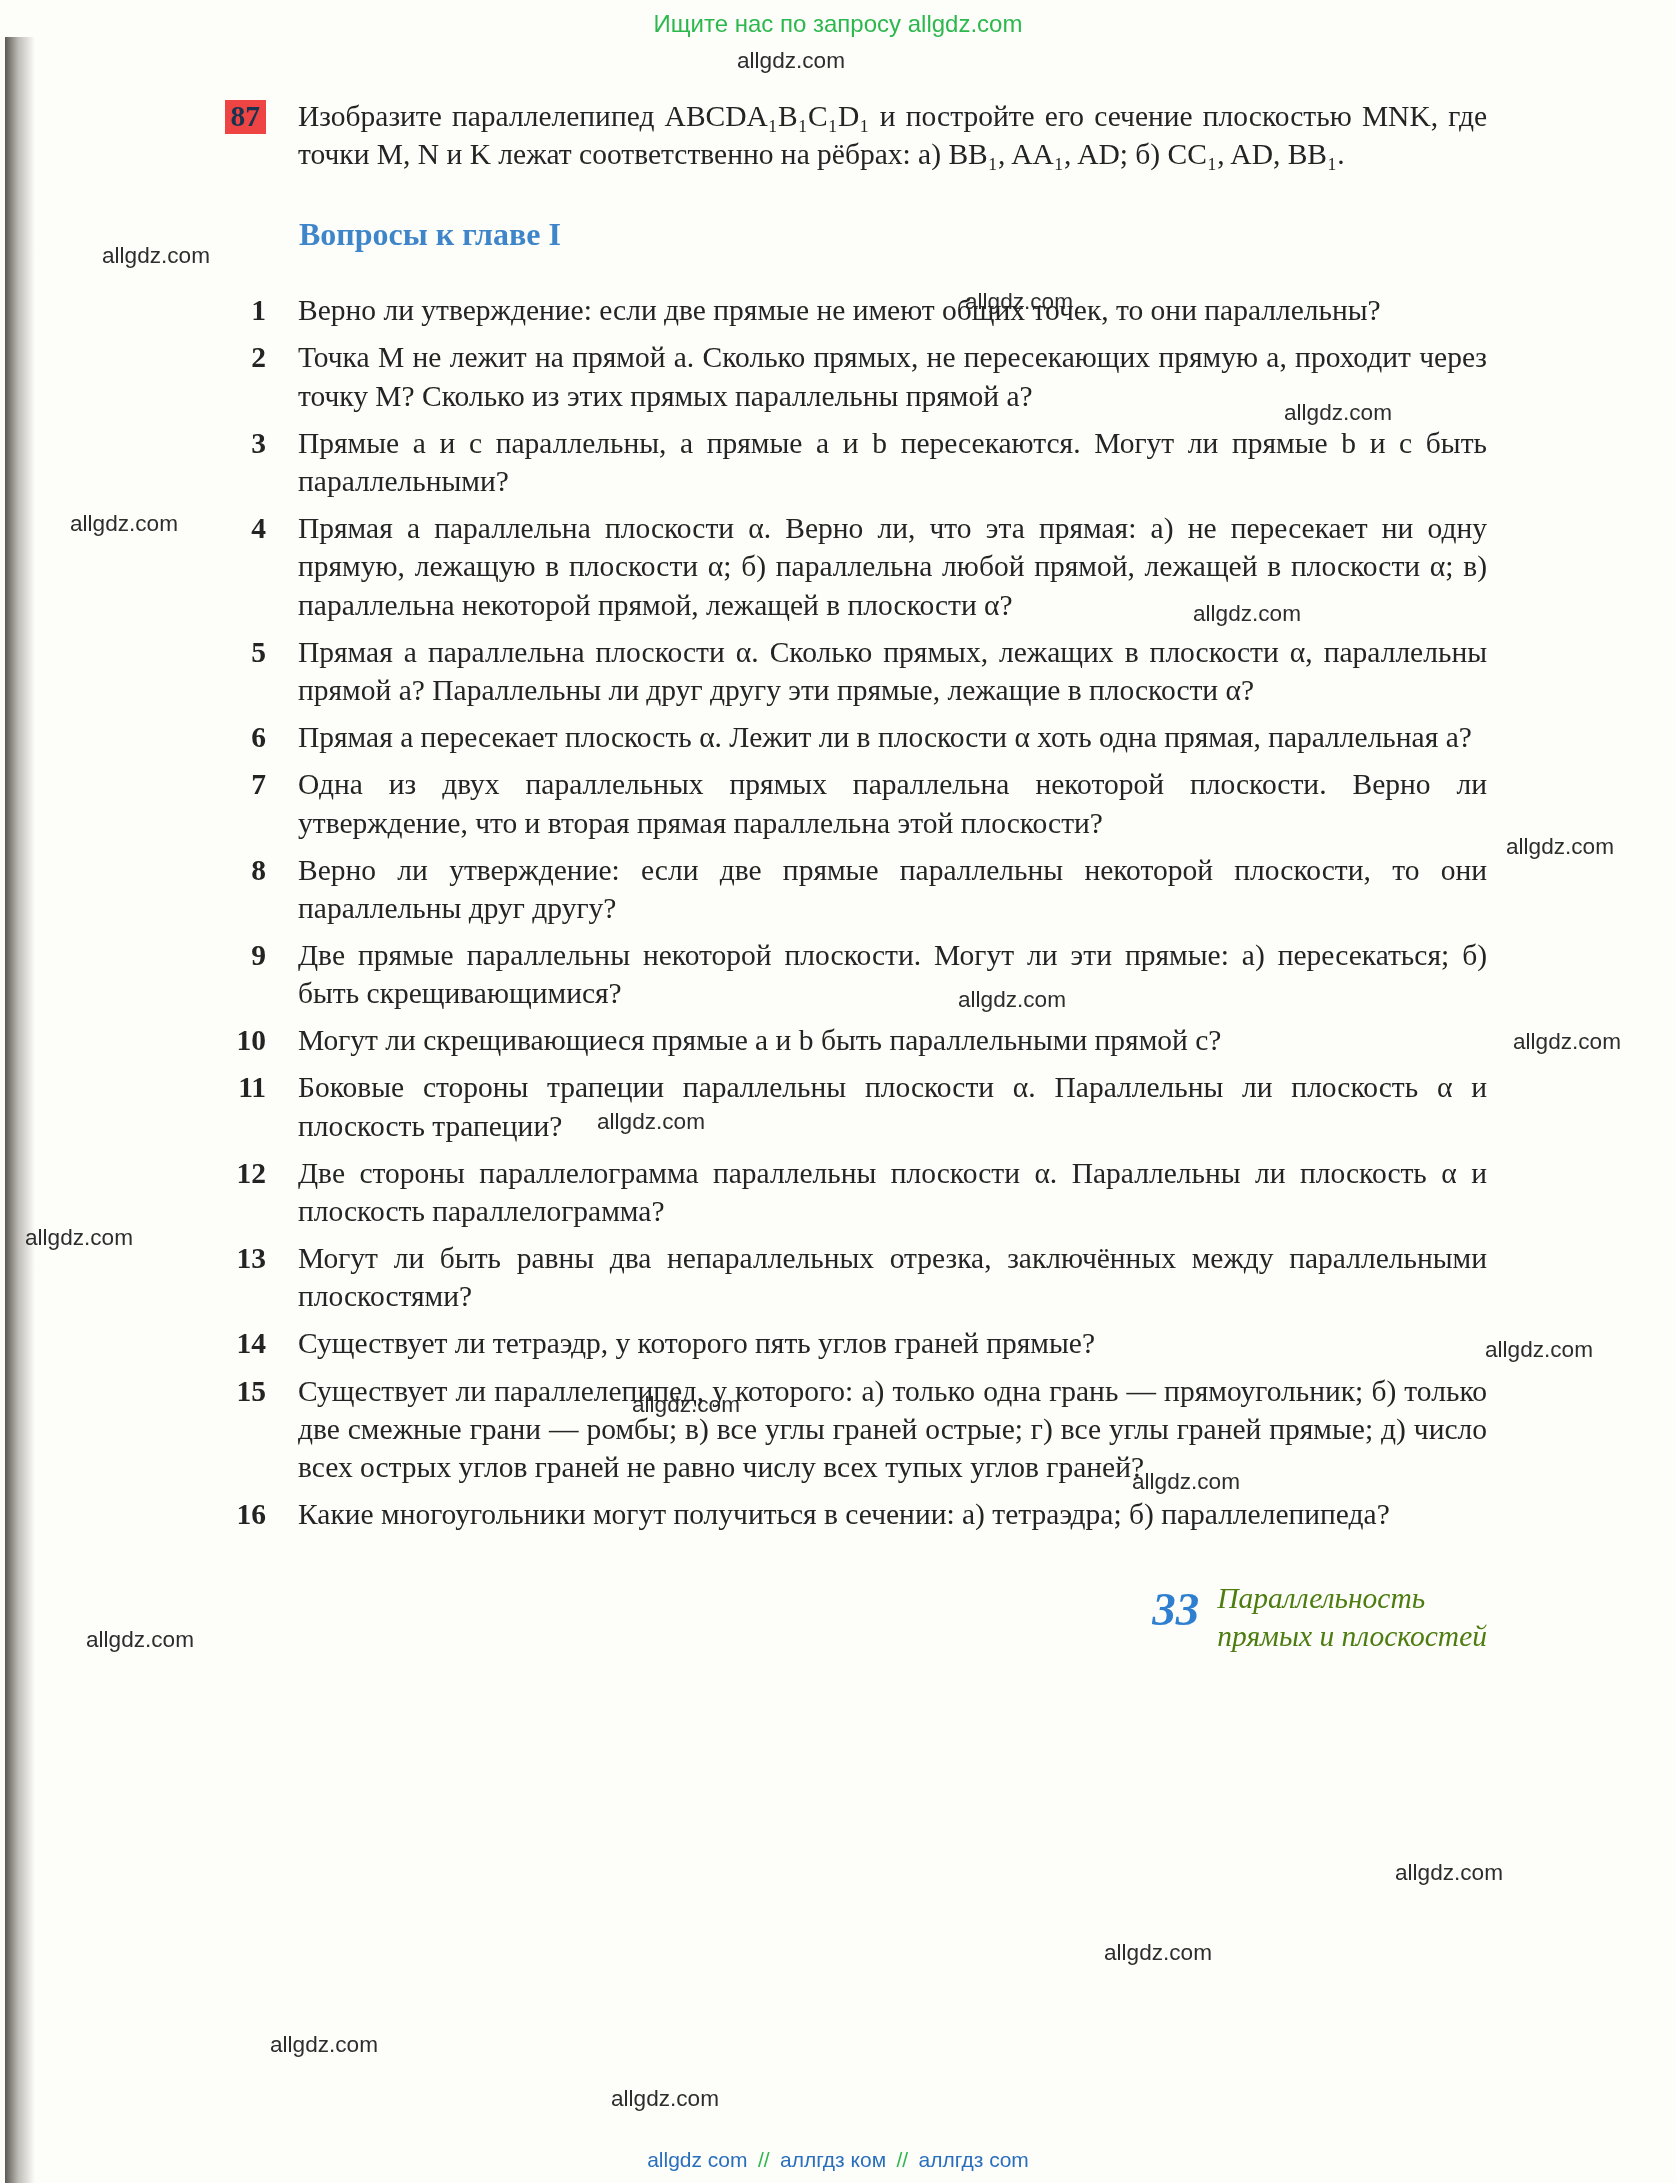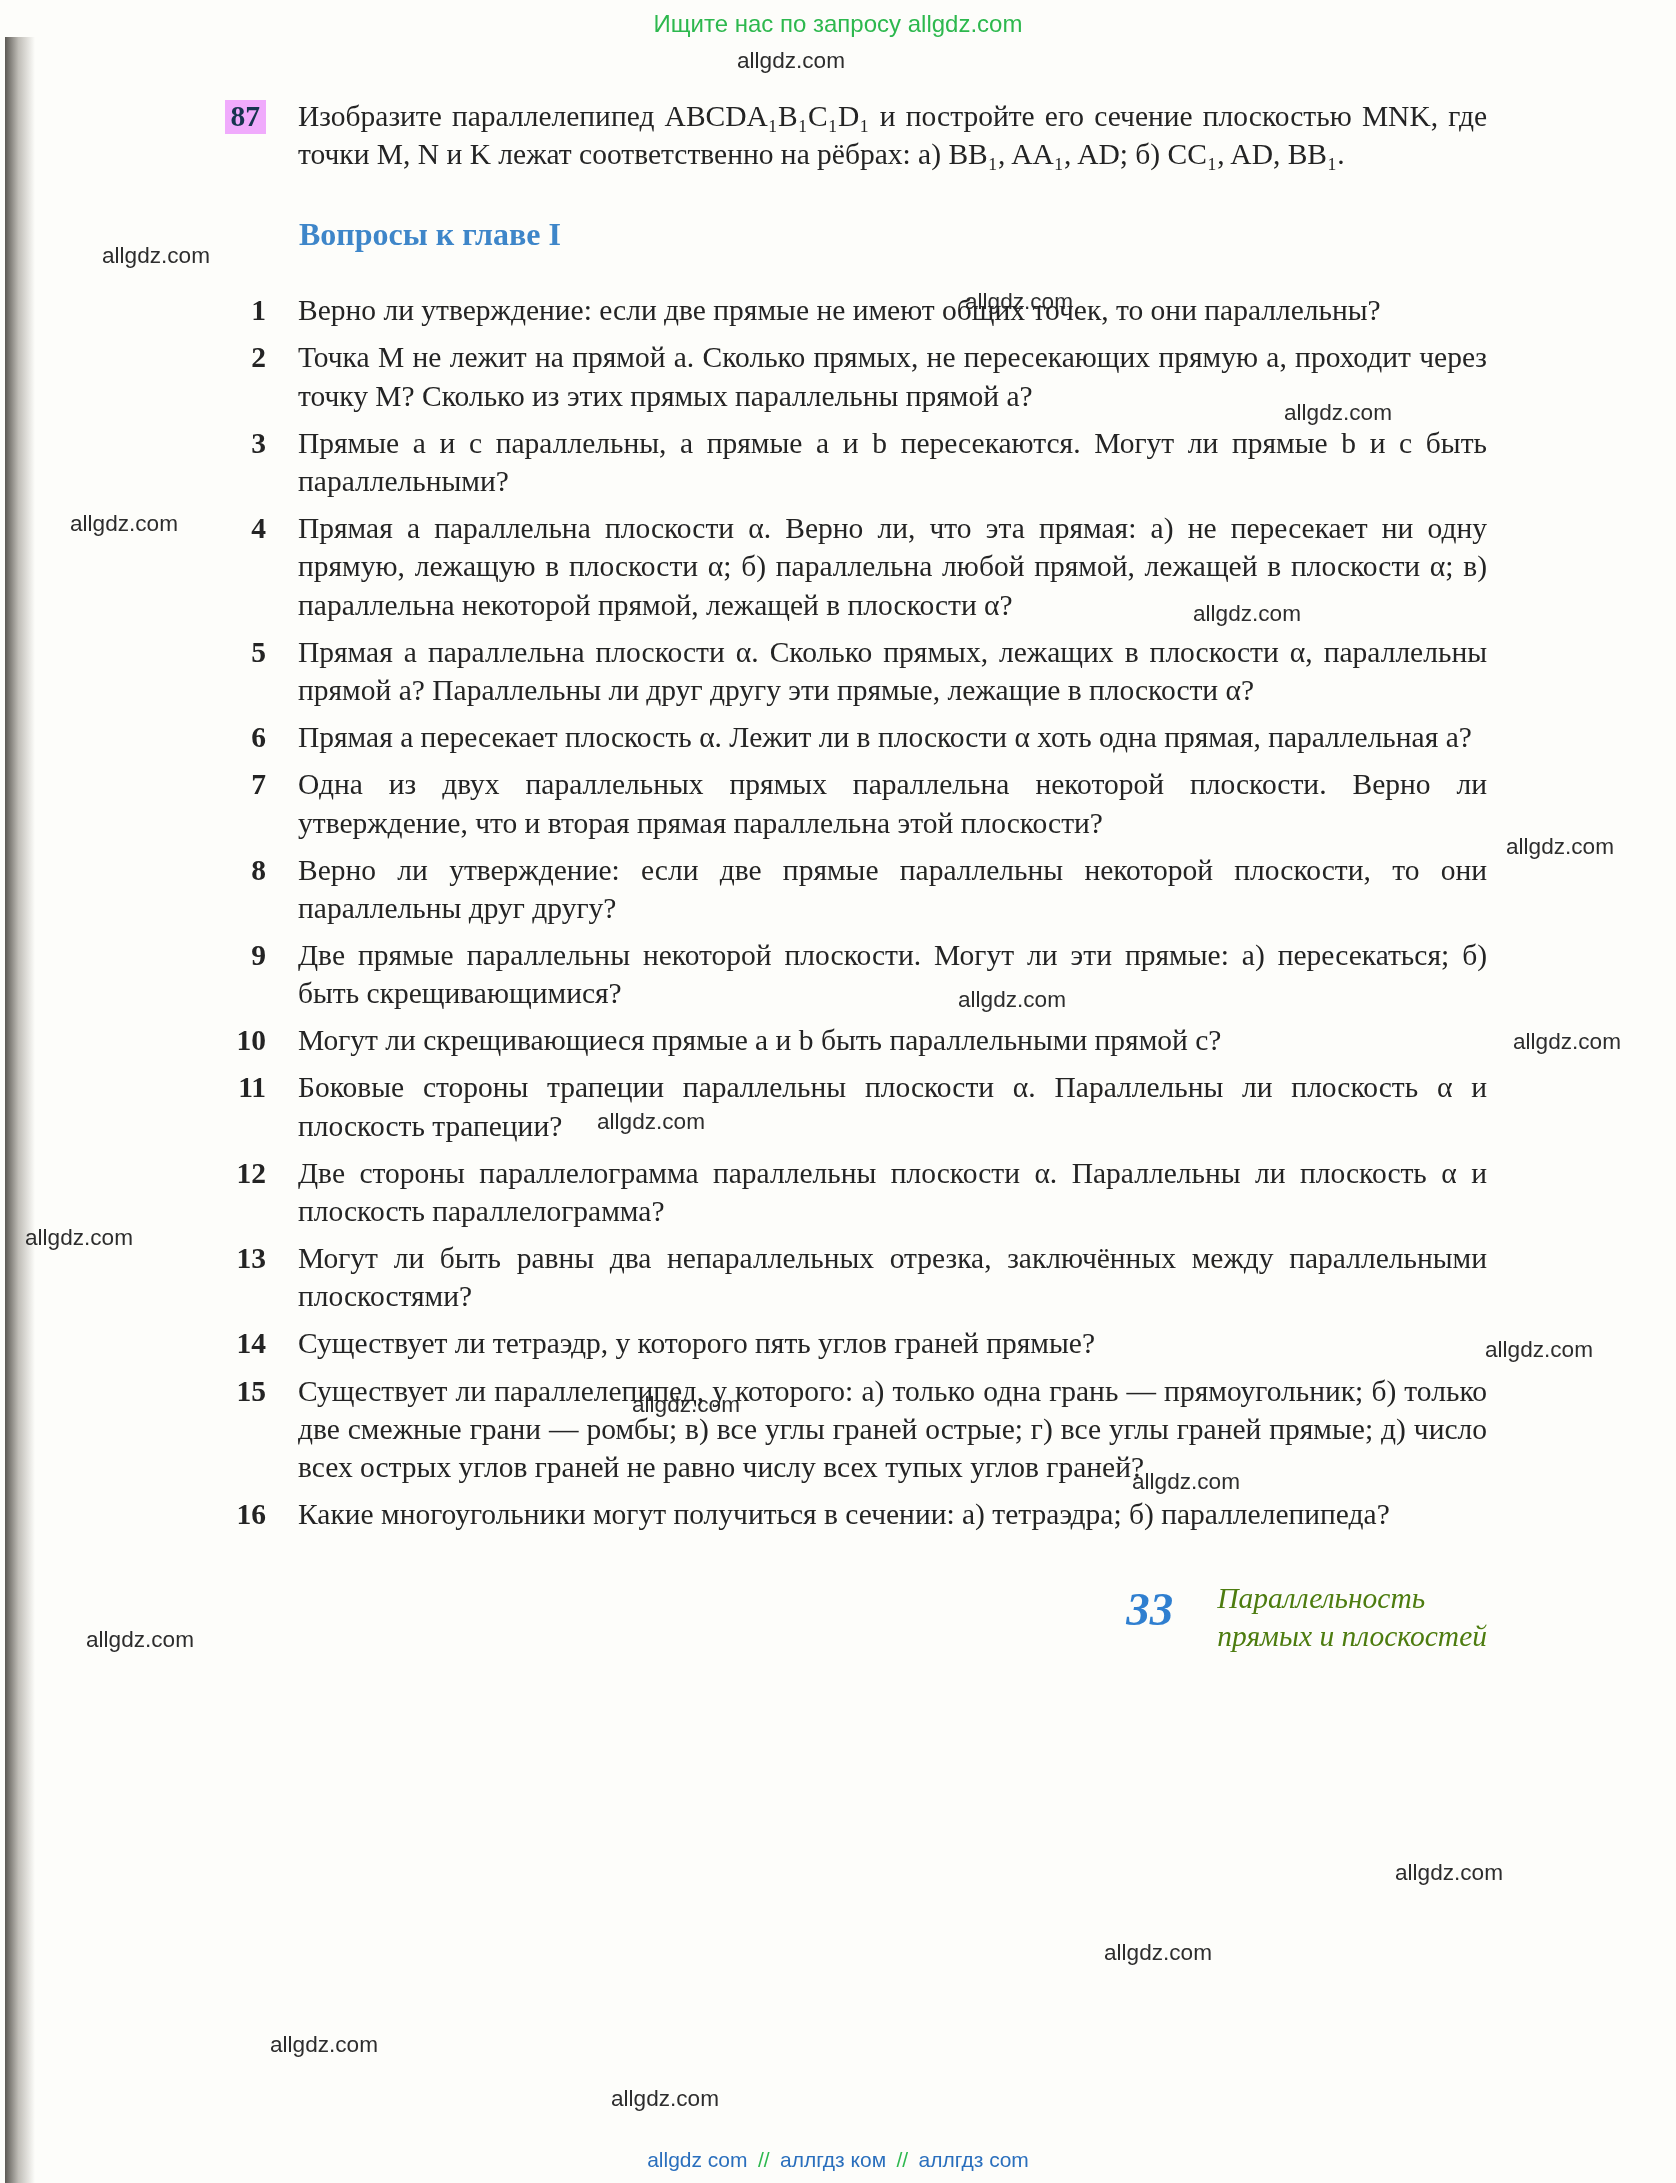--- a/index.html
+++ b/index.html
@@ -58,35 +58,35 @@
     text-align: right;
     font-weight: bold;
     color: #242424;
   }
   .row .txt {
     margin-left: 32px;
     flex: 1;
     text-align: justify;
   }
   .problem .num .hl {
-    background: #f0abfc;
+    background: #ef4444;
     color: #17344f;
     padding: 0 6px 1.7px 6px;
   }
   .heading {
     margin: 40px 0 36px 109px;
     color: #3e86c9;
     font-weight: bold;
     font-size: 32px;
   }
   .page-footer {
     display: flex;
     justify-content: flex-end;
     align-items: flex-start;
-    gap: 44px;
+    gap: 18px;
     margin-top: 45px;
   }
   .page-number {
     color: #2f7fd0;
     font-size: 47px;
     font-weight: bold;
     font-style: italic;
     line-height: 1;
     margin-top: 7px;
   }

